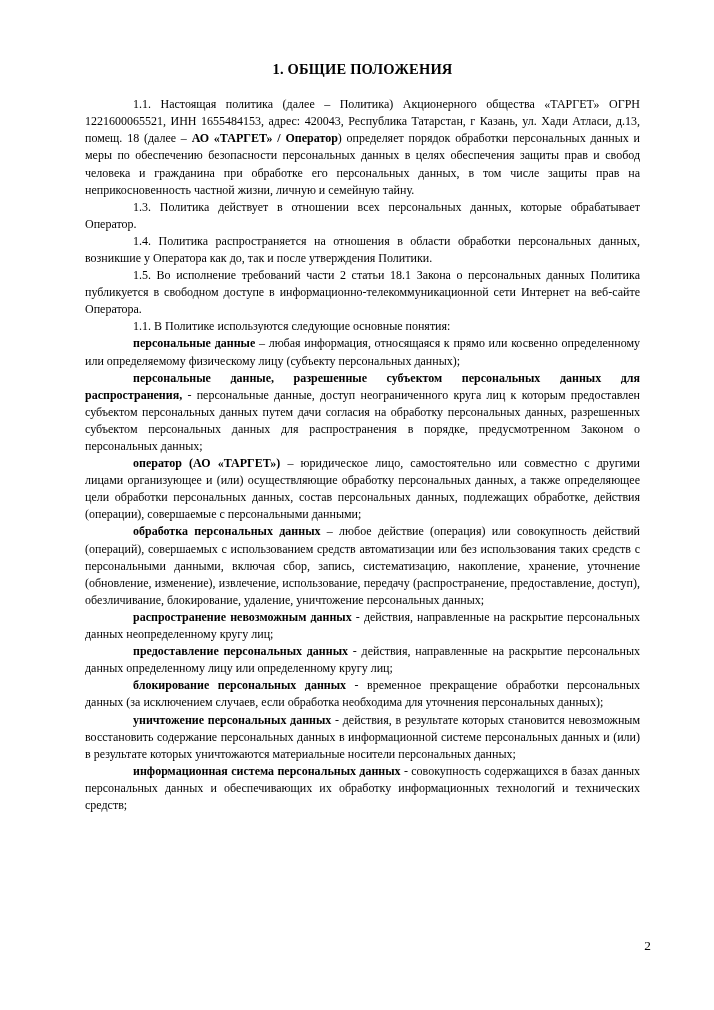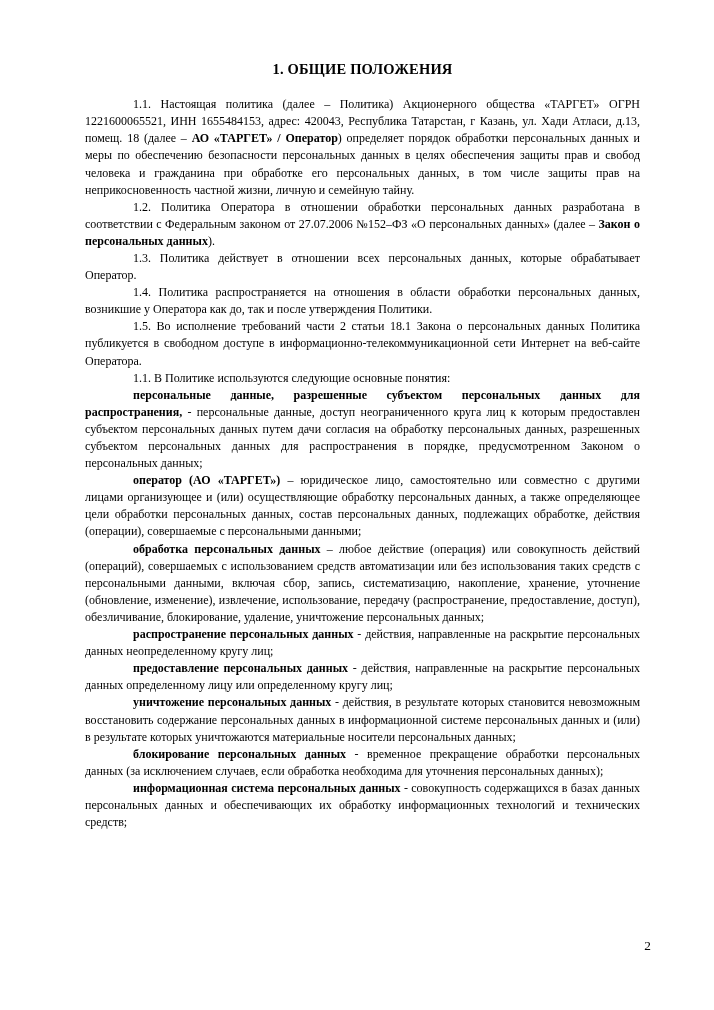--- a/index.html
+++ b/index.html
@@ -54,31 +54,31 @@
 </head>
 <body>
 
 <div class="page">
 
   <div class="content">
     <h1 class="doc-title">1.  ОБЩИЕ ПОЛОЖЕНИЯ</h1>
 
     <div id="paragraph-list">
         <p class="para"><span>1.1. Настоящая политика (далее – Политика) Акционерного общества «ТАРГЕТ» ОГРН 1221600065521, ИНН 1655484153, адрес: 420043, Республика Татарстан, г Казань, ул. Хади Атласи, д.13, помещ. 18  (далее – </span><b>АО «ТАРГЕТ» / Оператор</b><span>) определяет порядок обработки персональных данных и меры по обеспечению безопасности персональных данных в целях обеспечения защиты прав и свобод человека и гражданина при обработке его персональных данных, в том числе защиты прав на неприкосновенность частной жизни, личную и семейную тайну.</span></p>
-        <p class="para"><span>1.2. Политика Оператора в отношении обработки персональных данных разработана в соответствии с Федеральным законом от 27.07.2006 №152–ФЗ «О персональных данных» (далее – </span><b>Закон о персональных данных</b><span>).</span></p>
         <p class="para"><span>1.3. Политика действует в отношении всех персональных данных, которые обрабатывает Оператор.</span></p>
         <p class="para"><span>1.4. Политика распространяется на отношения в области обработки персональных данных, возникшие у Оператора как до, так и после утверждения Политики.</span></p>
         <p class="para"><span>1.5. Во исполнение требований части 2 статьи 18.1 Закона о персональных данных Политика публикуется в свободном доступе в информационно-телекоммуникационной сети Интернет на веб-сайте Оператора.</span></p>
         <p class="para"><span>1.1. В Политике используются следующие основные понятия:</span></p>
+        <p class="para"><b>персональные данные</b><span> – любая информация, относящаяся к прямо или косвенно определенному или определяемому физическому лицу (субъекту персональных данных);</span></p>
         <p class="para"><b>персональные данные, разрешенные субъектом персональных данных для распространения,</b><span> - персональные данные, доступ неограниченного круга лиц к которым предоставлен субъектом персональных данных путем дачи согласия на обработку персональных данных, разрешенных субъектом персональных данных для распространения в порядке, предусмотренном Законом о персональных данных;</span></p>
         <p class="para"><b>оператор (АО «ТАРГЕТ»)</b><span> – юридическое лицо, самостоятельно или совместно с другими лицами организующее и (или) осуществляющие обработку персональных данных, а также определяющее цели обработки персональных данных, состав персональных данных, подлежащих обработке, действия (операции), совершаемые с персональными данными;</span></p>
         <p class="para"><b>обработка персональных данных</b><span> – любое действие (операция) или совокупность действий (операций), совершаемых с использованием средств автоматизации или без использования таких средств с персональными данными, включая сбор, запись, систематизацию, накопление, хранение, уточнение (обновление, изменение), извлечение, использование, передачу (распространение, предоставление, доступ), обезличивание, блокирование, удаление, уничтожение персональных данных;</span></p>
-        <p class="para"><b>распространение персональных данных</b><span> - действия, направленные на раскрытие персональных данных неопределенному кругу лиц;</span></p>
+        <p class="para"><b>распространение невозможным данных</b><span> - действия, направленные на раскрытие персональных данных неопределенному кругу лиц;</span></p>
         <p class="para"><b>предоставление персональных данных</b><span> - действия, направленные на раскрытие персональных данных определенному лицу или определенному кругу лиц;</span></p>
+        <p class="para"><b>блокирование персональных данных</b><span> - временное прекращение обработки персональных данных (за исключением случаев, если обработка необходима для уточнения персональных данных);</span></p>
         <p class="para"><b>уничтожение персональных данных</b><span> - действия, в результате которых становится невозможным восстановить содержание персональных данных в информационной системе персональных данных и (или) в результате которых уничтожаются материальные носители персональных данных;</span></p>
-        <p class="para"><b>блокирование персональных данных</b><span> - временное прекращение обработки персональных данных (за исключением случаев, если обработка необходима для уточнения персональных данных);</span></p>
         <p class="para"><b>информационная система персональных данных</b><span> - совокупность содержащихся в базах данных персональных данных и обеспечивающих их обработку информационных технологий и технических средств;</span></p>
       </div>
   </div>
 
   <div class="page-number">2</div>
 
 </div>
 
 </body></html>

